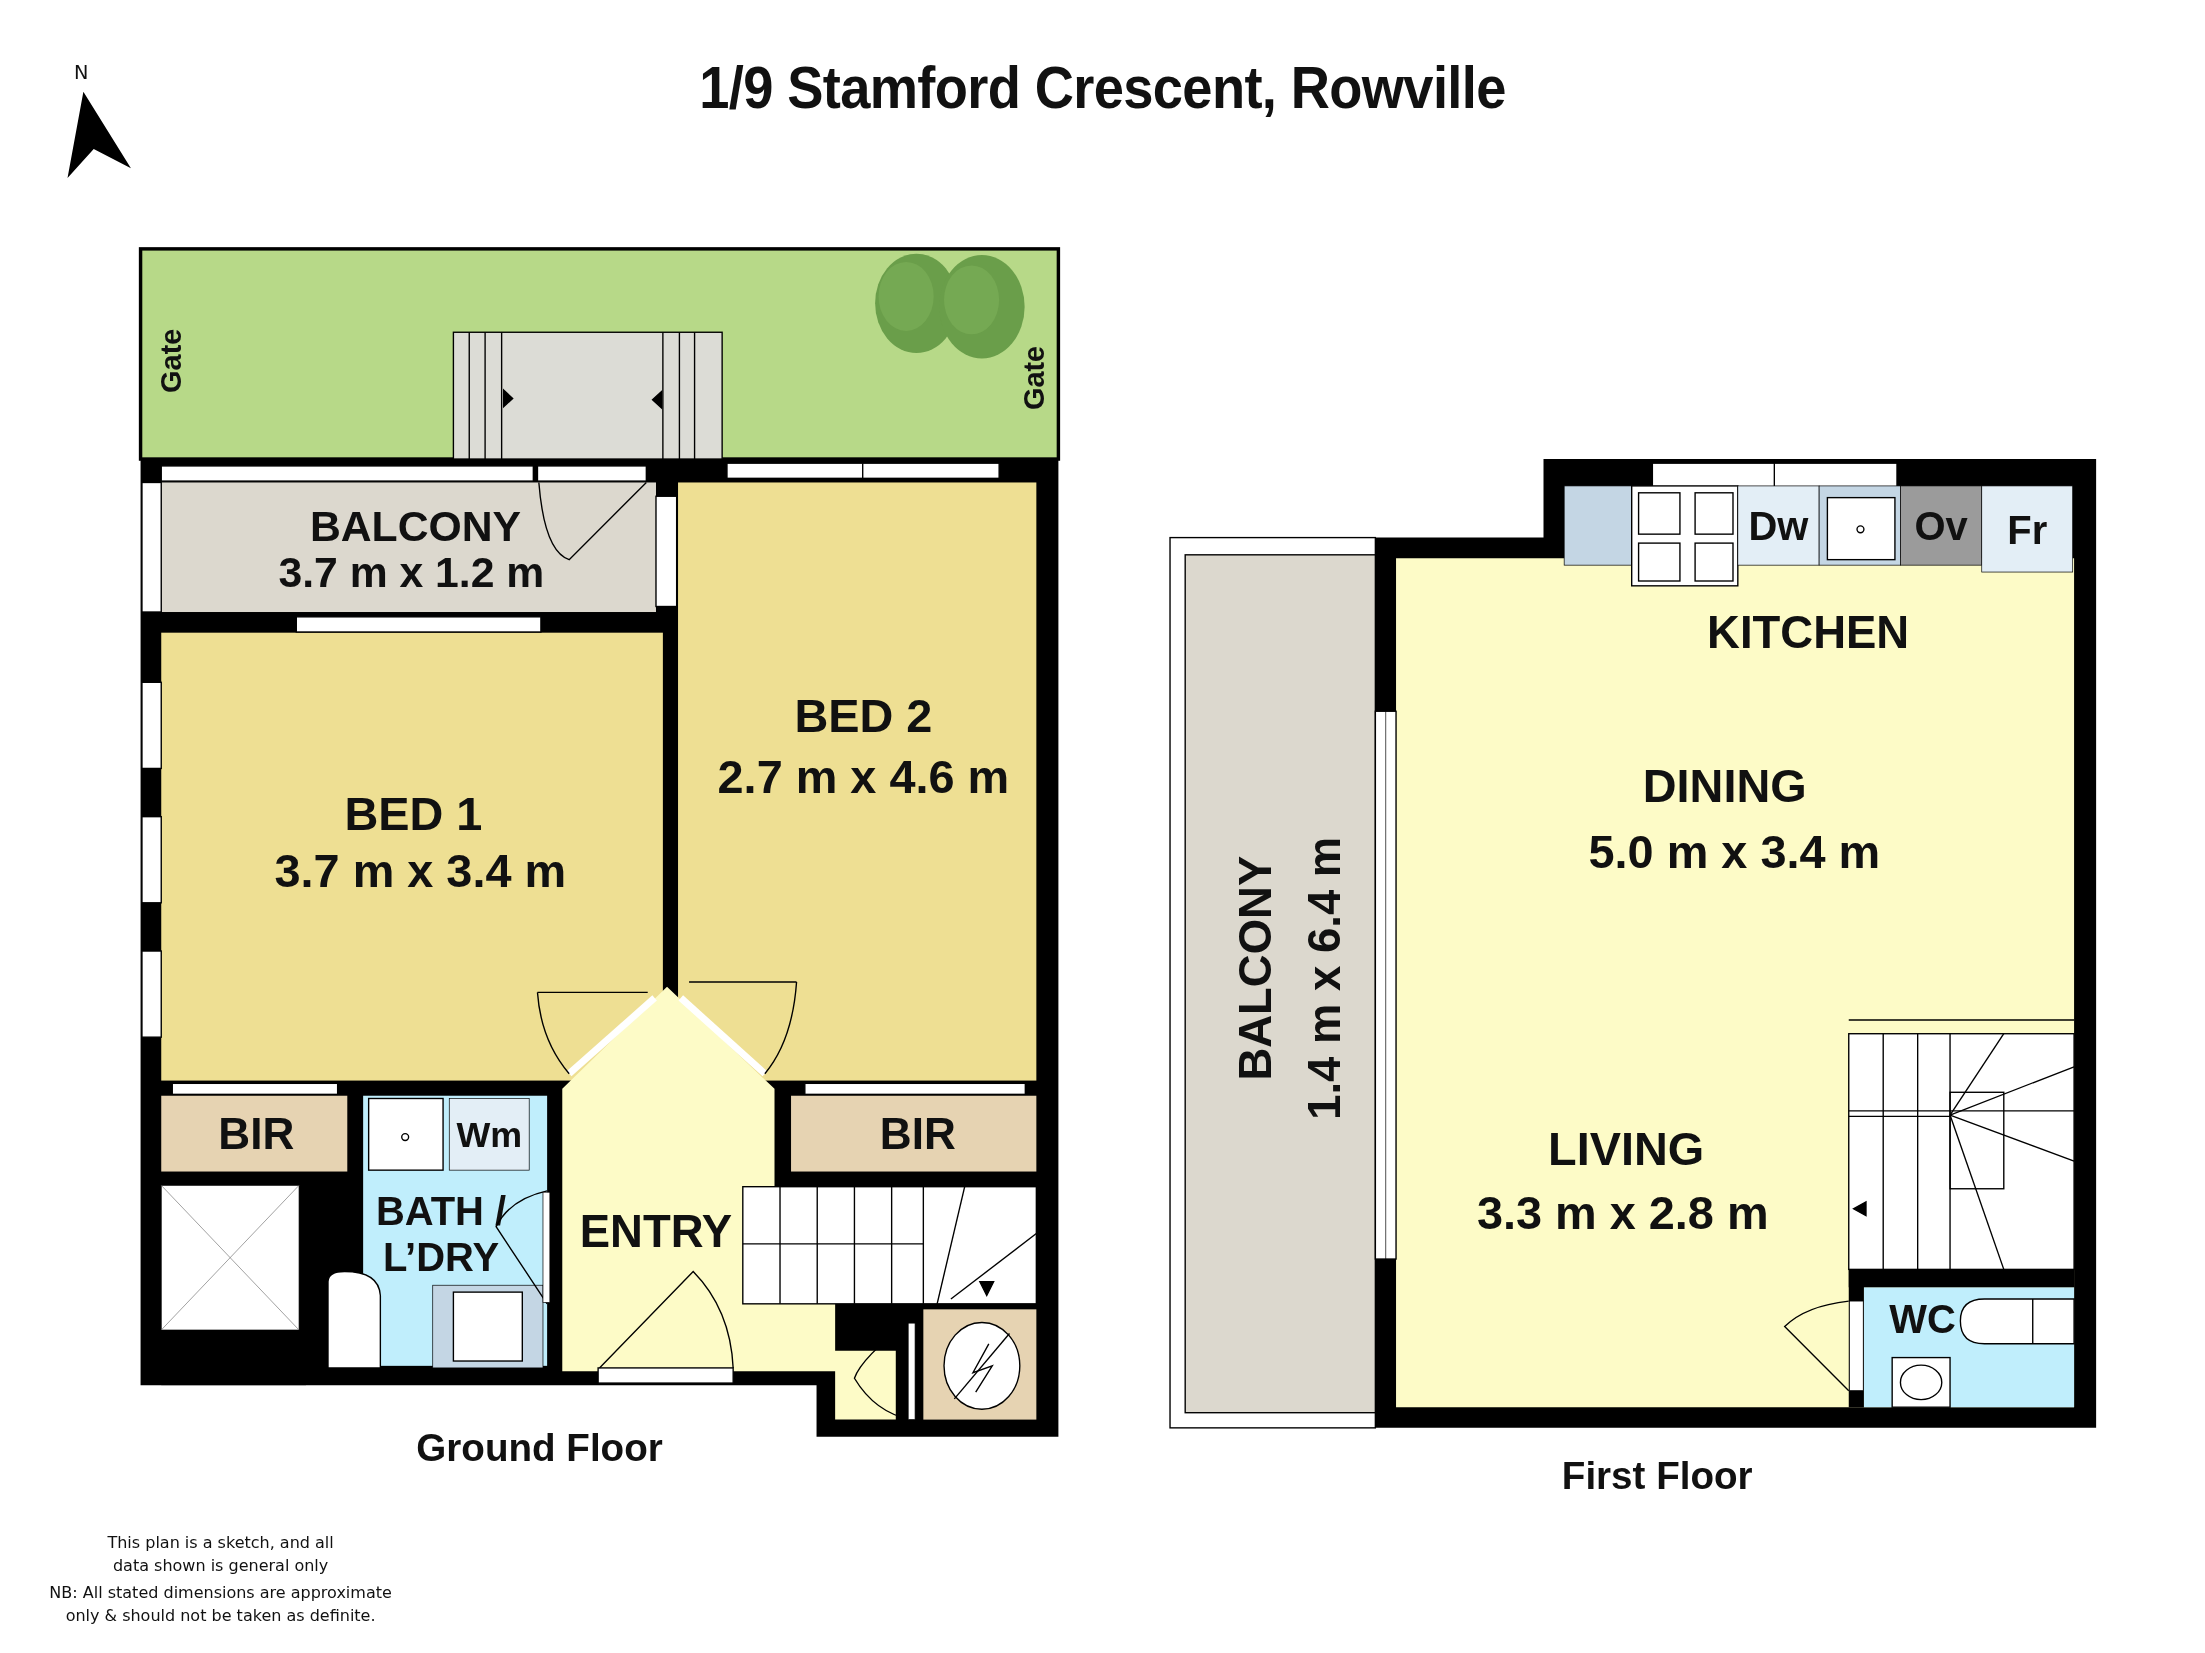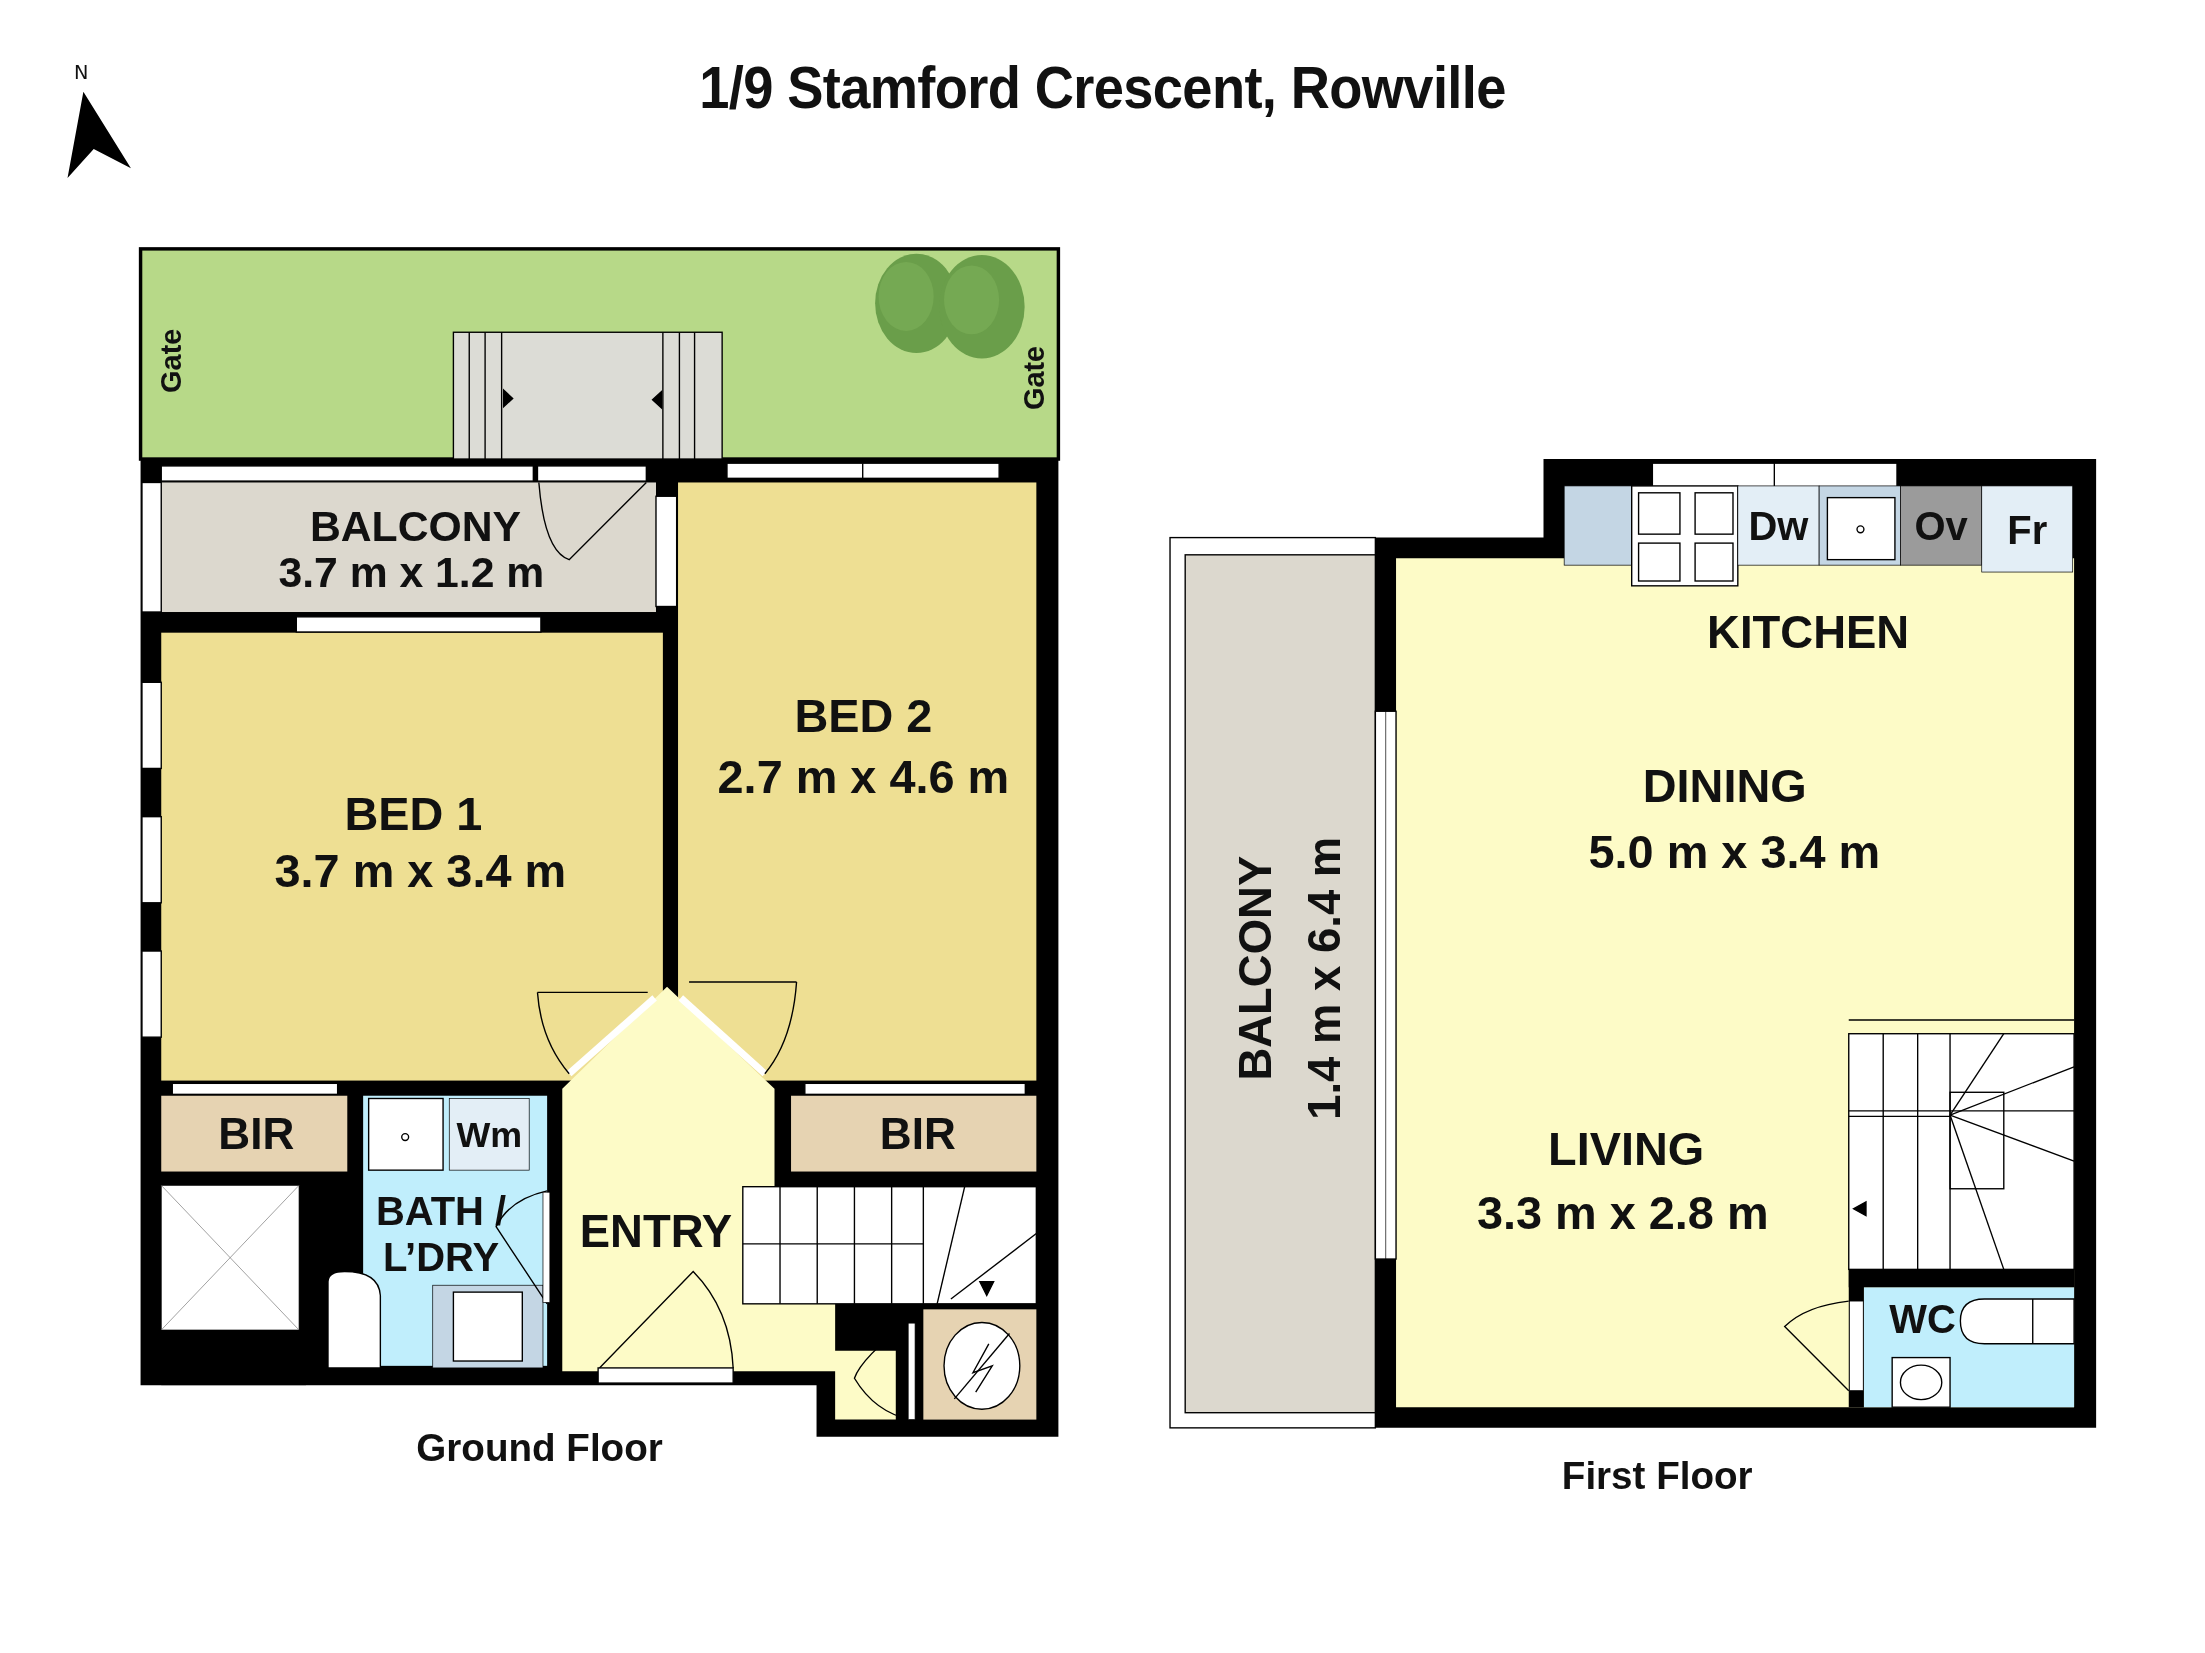--- a/index.html
+++ b/index.html
@@ -204,14 +204,16 @@
     <path d="M2950 1885 H2880 Q2845 1885 2845 1917 Q2845 1950 2880 1950 H3010 V1885 Z" fill="#fff" stroke="#000" stroke-width="2"></path>
     <line x1="2950" y1="1885" x2="2950" y2="1950" stroke="#000" stroke-width="2"></line>
     <rect x="2746" y="1970" width="84" height="72" fill="#fff" stroke="#000" stroke-width="2"></rect>
     <ellipse cx="2788" cy="2006" rx="30" ry="25" fill="none" stroke="#000" stroke-width="2"></ellipse>
 
     <text class="lbl" font-size="56" x="2405" y="2160" text-anchor="middle">First Floor</text>
   </g>
 </svg>
 
 <div id="disclaimer">
+  <p><span>This plan is a sketch, and all</span><br><span>data shown is general only</span></p>
+  <p><span>NB: All stated dimensions are approximate</span><br><span>only &amp; should not be taken as definite.</span></p>
 </div>
 
 
 </body></html>

